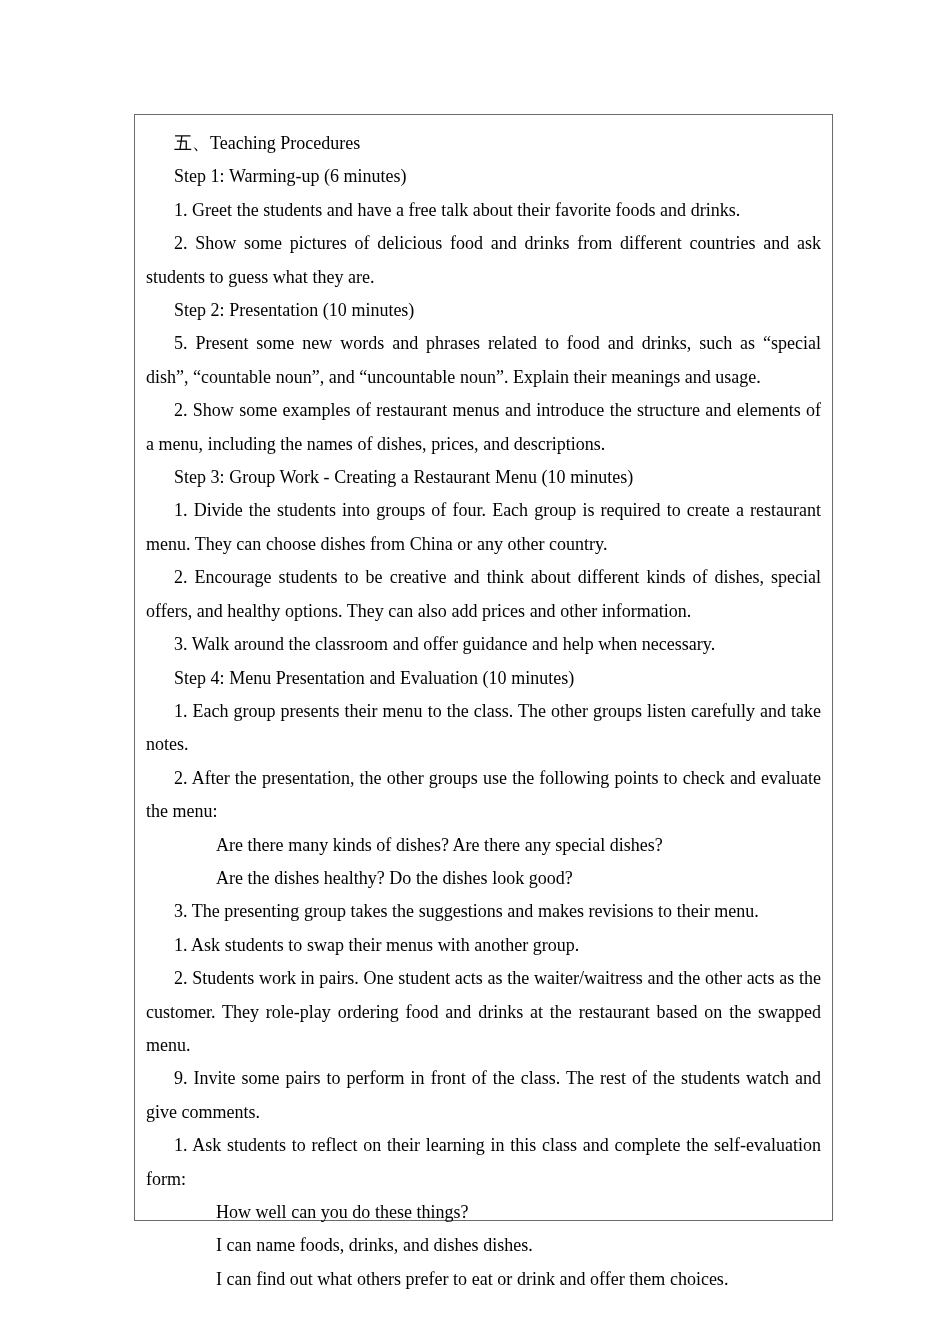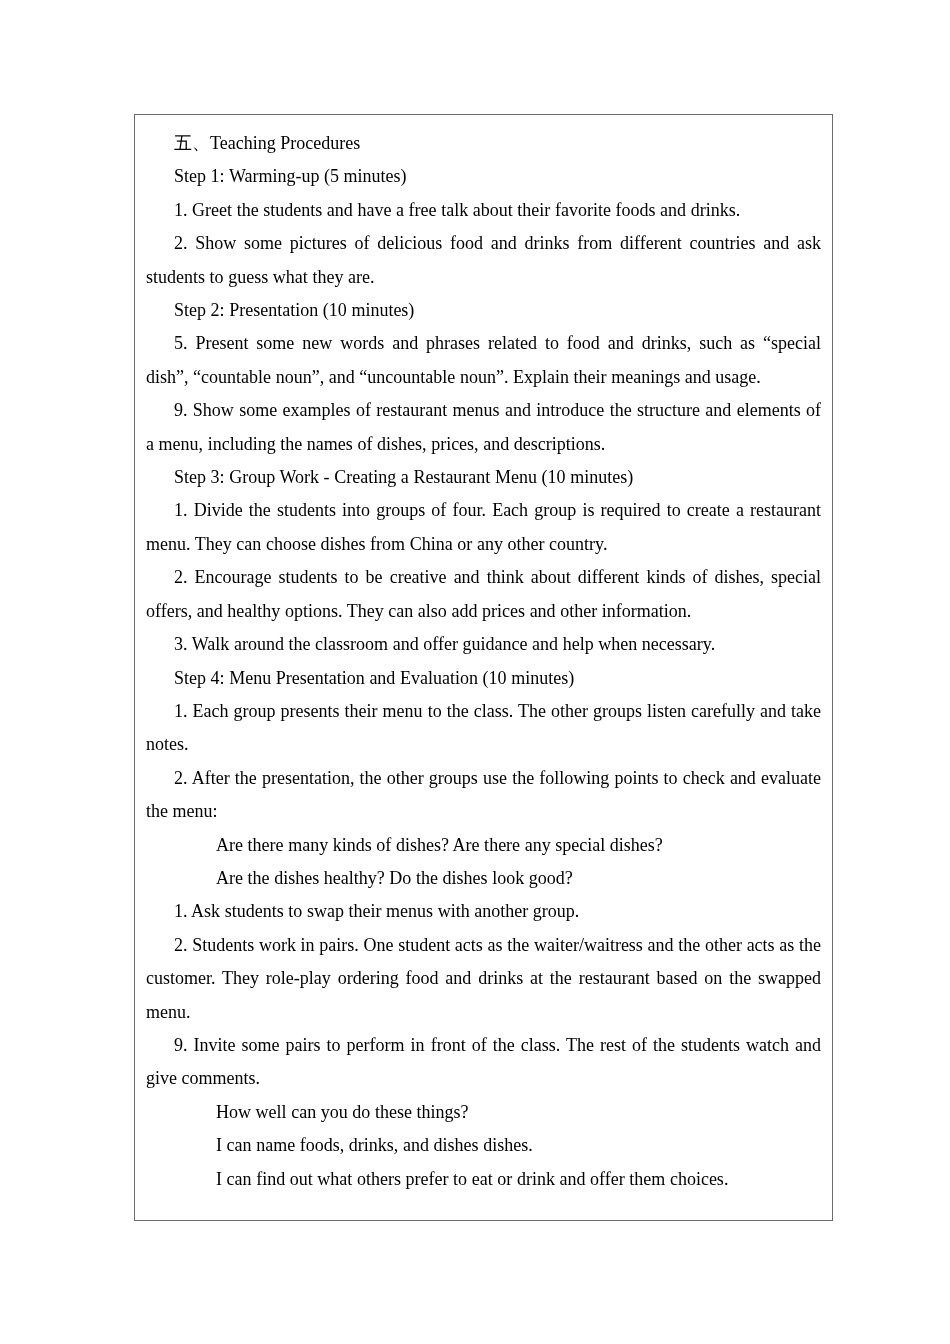--- a/index.html
+++ b/index.html
@@ -53,36 +53,38 @@
     text-indent: 70px;
   }
 </style>
 </head>
 <body>
 
 <div class="page">
   <div class="doc-box">
     <div class="doc-body">
         <p class="para">五、Teaching Procedures</p>
-        <p class="para">Step 1: Warming-up (5 minutes)</p>
+        <p class="para">Step 1: Warming-up (6 minutes)</p>
         <p class="para">1. Greet the students and have a free talk about their favorite foods and drinks.</p>
         <p class="para">2. Show some pictures of delicious food and drinks from different countries and ask students to guess what they are.</p>
         <p class="para">Step 2: Presentation (10 minutes)</p>
         <p class="para">5. Present some new words and phrases related to food and drinks, such as “special dish”, “countable noun”, and “uncountable noun”. Explain their meanings and usage.</p>
-        <p class="para">9. Show some examples of restaurant menus and introduce the structure and elements of a menu, including the names of dishes, prices, and descriptions.</p>
+        <p class="para">2. Show some examples of restaurant menus and introduce the structure and elements of a menu, including the names of dishes, prices, and descriptions.</p>
         <p class="para">Step 3: Group Work - Creating a Restaurant Menu (10 minutes)</p>
         <p class="para">1. Divide the students into groups of four. Each group is required to create a restaurant menu. They can choose dishes from China or any other country.</p>
         <p class="para">2. Encourage students to be creative and think about different kinds of dishes, special offers, and healthy options. They can also add prices and other information.</p>
         <p class="para">3. Walk around the classroom and offer guidance and help when necessary.</p>
         <p class="para">Step 4: Menu Presentation and Evaluation (10 minutes)</p>
         <p class="para">1. Each group presents their menu to the class. The other groups listen carefully and take notes.</p>
         <p class="para">2. After the presentation, the other groups use the following points to check and evaluate the menu:</p>
         <p class="para sub">Are there many kinds of dishes? Are there any special dishes?</p>
         <p class="para sub">Are the dishes healthy? Do the dishes look good?</p>
+        <p class="para">3. The presenting group takes the suggestions and makes revisions to their menu.</p>
         <p class="para">1. Ask students to swap their menus with another group.</p>
         <p class="para">2. Students work in pairs. One student acts as the waiter/waitress and the other acts as the customer. They role-play ordering food and drinks at the restaurant based on the swapped menu.</p>
         <p class="para">9. Invite some pairs to perform in front of the class. The rest of the students watch and give comments.</p>
+        <p class="para">1. Ask students to reflect on their learning in this class and complete the self-evaluation form:</p>
         <p class="para sub">How well can you do these things?</p>
         <p class="para sub">I can name foods, drinks, and dishes dishes.</p>
         <p class="para sub">I can find out what others prefer to eat or drink and offer them choices.</p>
       </div>
   </div>
 </div>
 
 </body></html>

